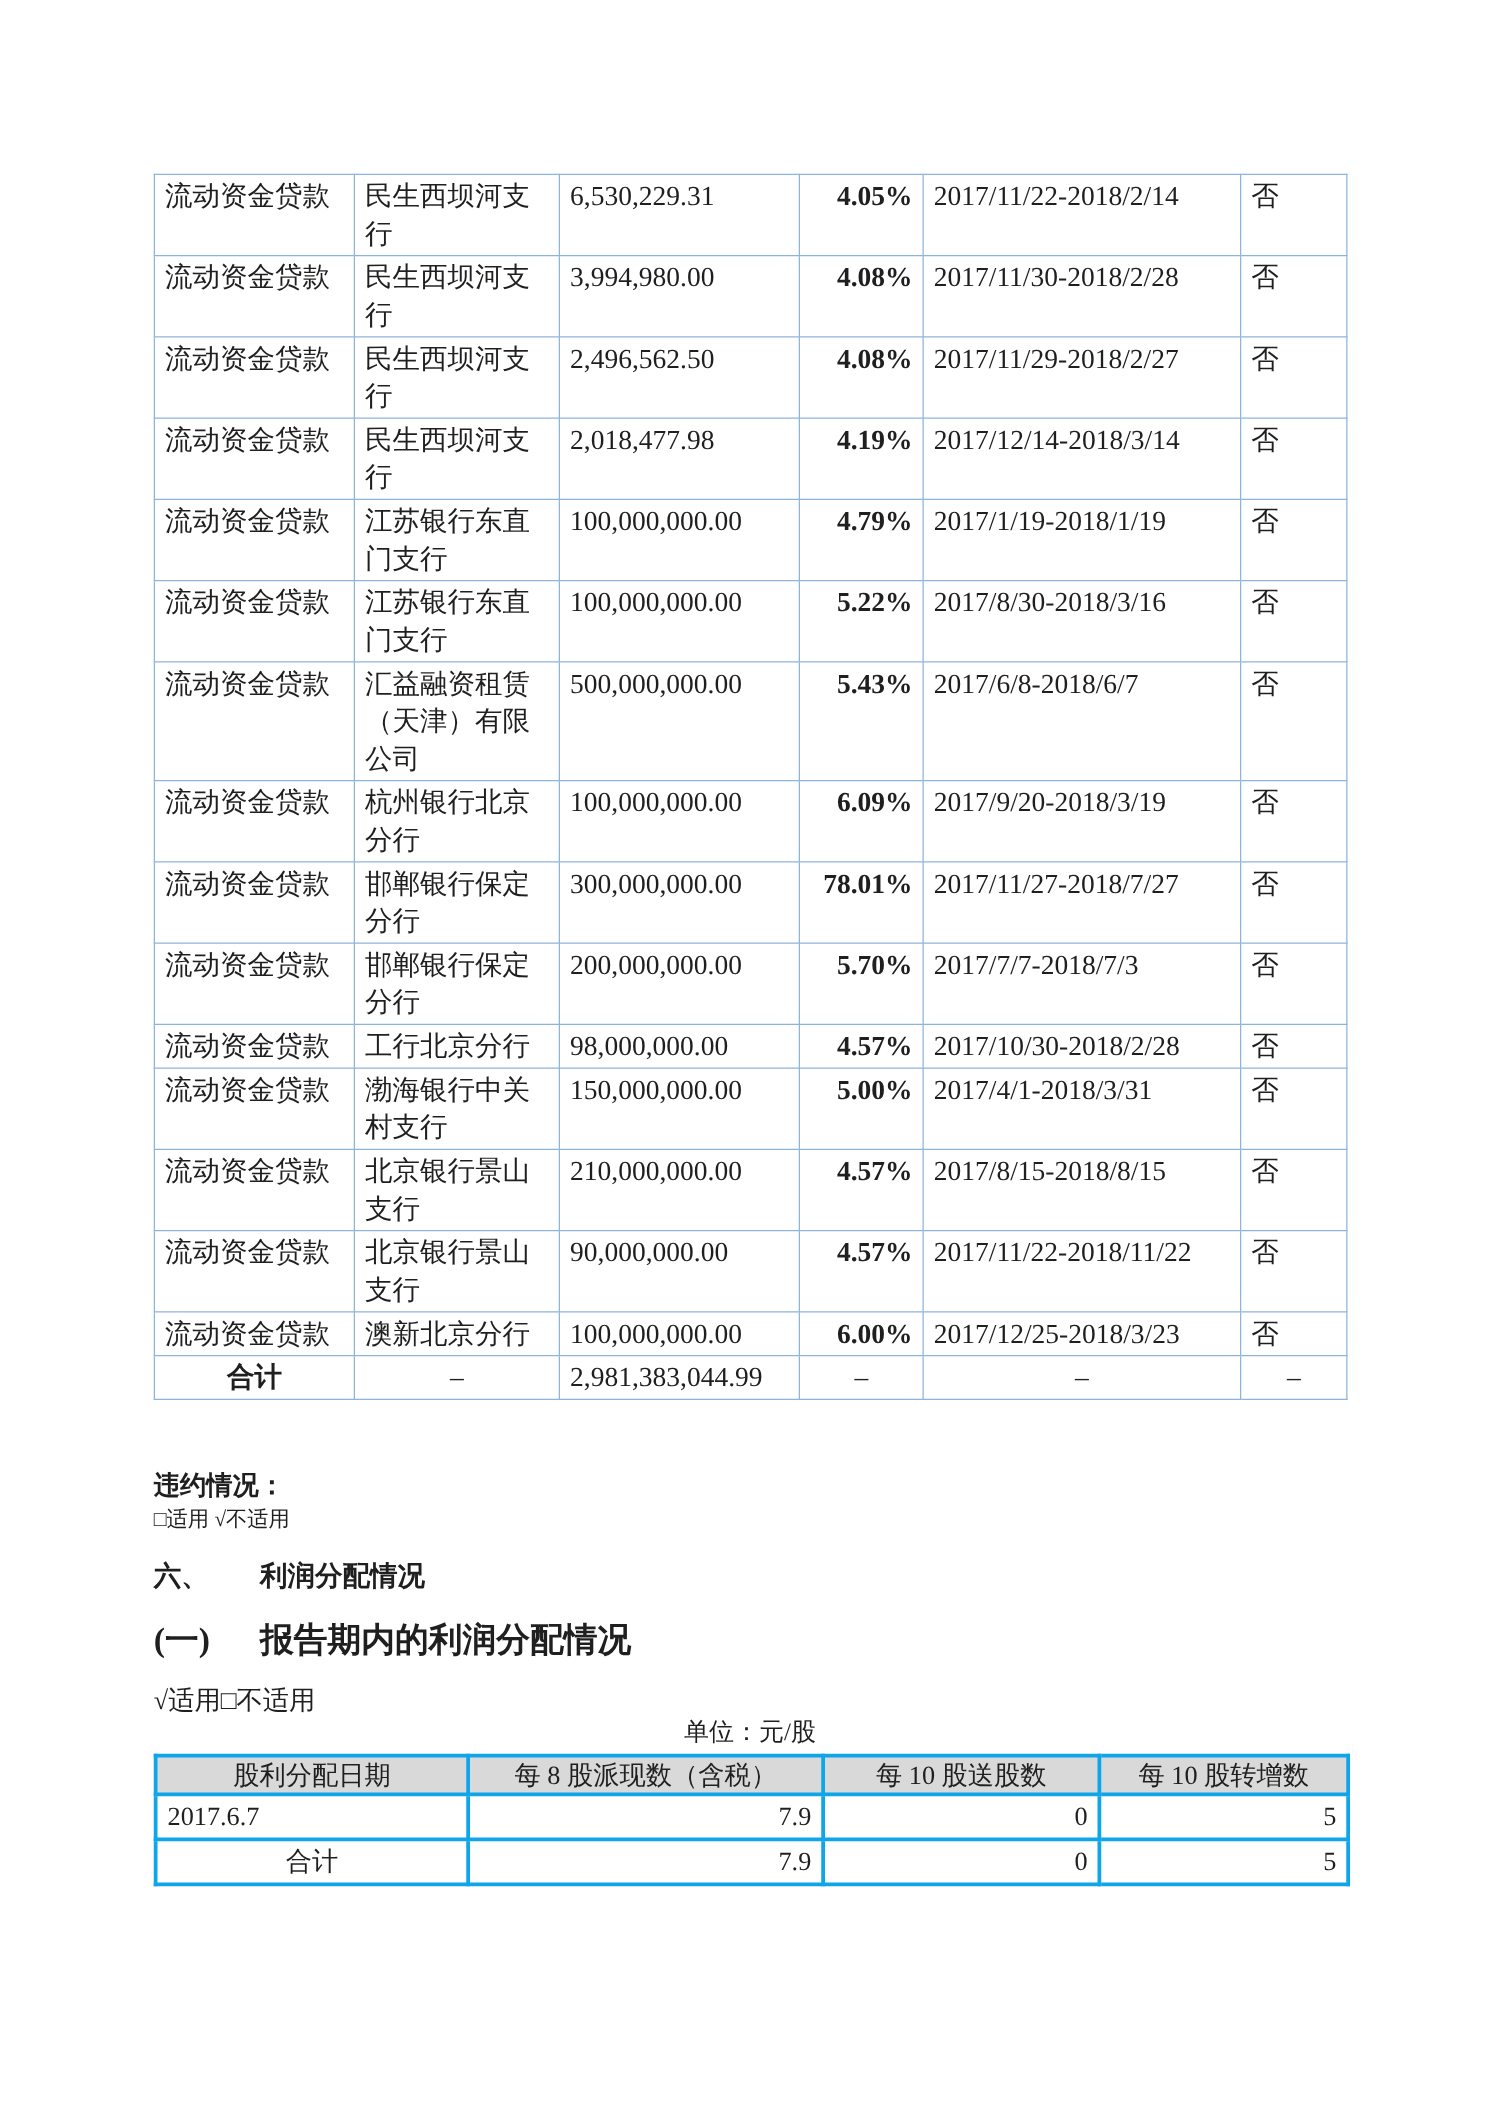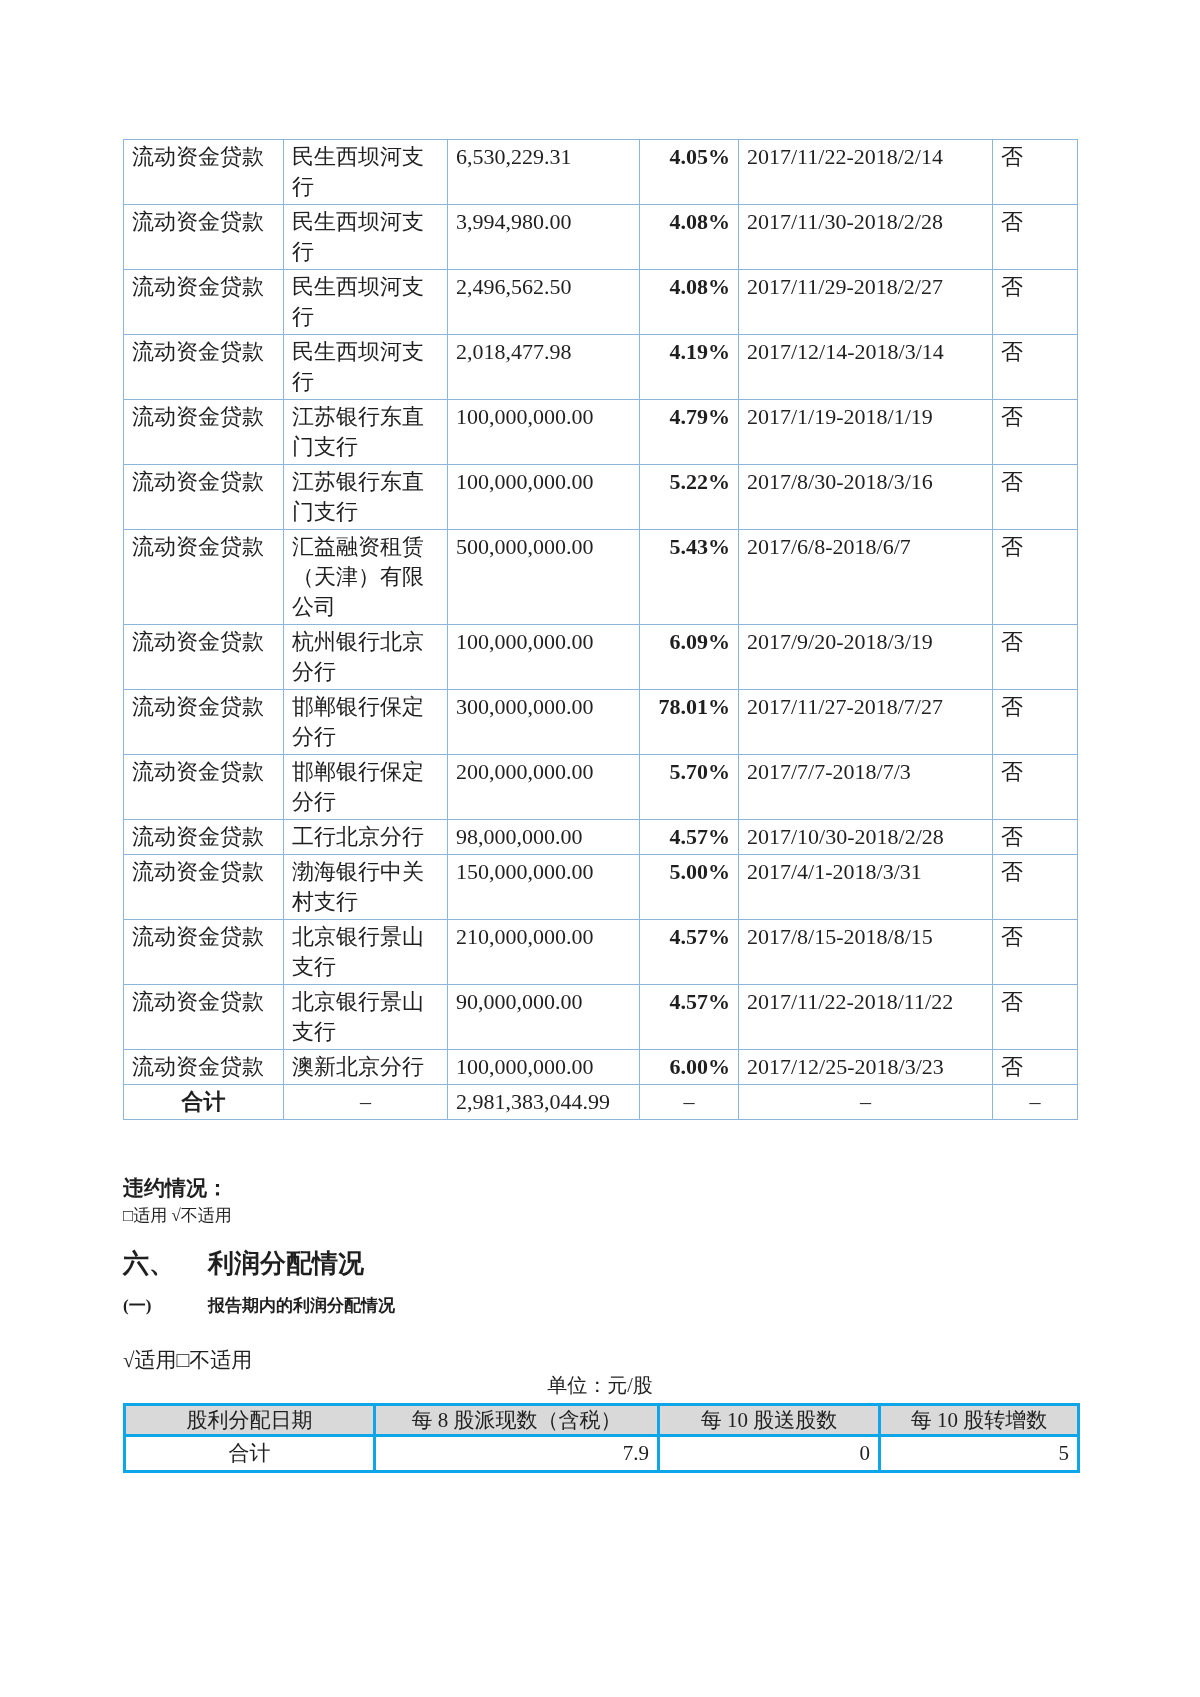--- a/index.html
+++ b/index.html
@@ -21,22 +21,22 @@
   .c-amount{text-align:left;padding-right:10px;}
   .c-rate{text-align:right;padding-right:8px;font-weight:bold;}
   .c-period{padding-left:8px;}
   .c-overdue{padding-left:12px;}
   .t-label{text-align:center;font-weight:bold;}
   .t-dash{text-align:center;}
   
   .txt{left:123px;width:954px;}
   #breach-title{top:1174px;font-size:21px;font-weight:bold;}
   #breach-applicability{top:1204px;font-size:17px;}
-  #section-six{top:1246px;font-size:26px;font-weight:bold;}
-  #subsection-one{top:1294px;font-size:17px;font-weight:bold;}
+  #section-six{top:1246px;font-size:22px;font-weight:bold;}
+  #subsection-one{top:1294px;font-size:27px;font-weight:bold;}
   #sub-applicability{top:1346px;font-size:21px;}
   #unit-label{top:1372px;font-size:20px;text-align:center;font-family:Liberation Serif, serif;}
   .sec-num{display:inline-block;min-width:85px;}
   
   #dividend-table{left:123px;top:1403px;}
   #dividend-table td,#dividend-table th{
     border:3px solid #0ea5e9;font-size:21px;line-height:27px;
     vertical-align:middle;padding:0 8px;font-weight:normal;
   }
   #dividend-table th{background:#d9d9d9;text-align:center;height:28px;}
@@ -245,20 +245,26 @@
         <col style="width:199px">
     </colgroup>
     <tbody>
       <tr>
         <th>股利分配日期</th>
         <th>每 8 股派现数（含税）</th>
         <th>每 10 股送股数</th>
         <th>每 10 股转增数</th>
       </tr>
       <tr>
+        <td class="d-date">2017.6.7</td>
+        <td class="d-num">7.9</td>
+        <td class="d-num">0</td>
+        <td class="d-num">5</td>
+      </tr>
+      <tr>
         <td class="d-total">合计</td>
         <td class="d-num">7.9</td>
         <td class="d-num">0</td>
         <td class="d-num">5</td>
       </tr>
     </tbody>
   </table>
 </div>
 
 </body></html>

